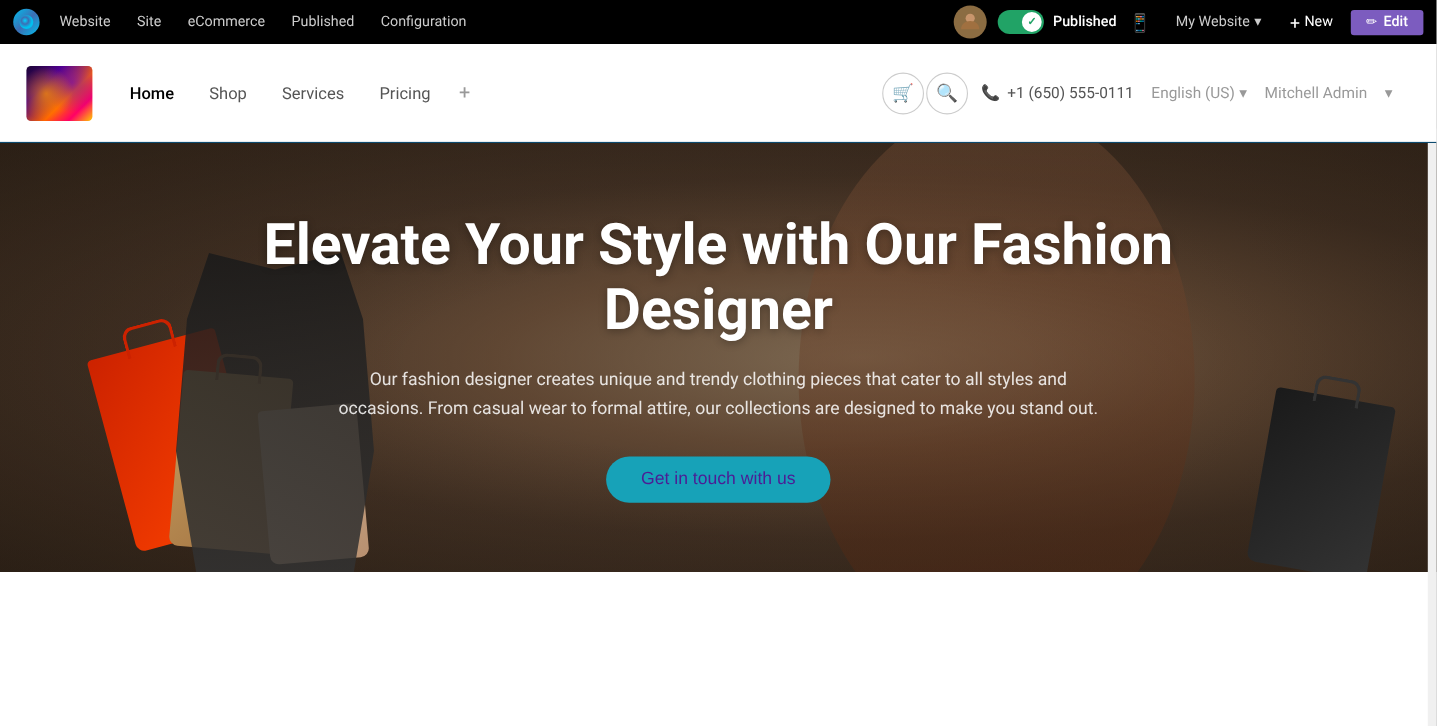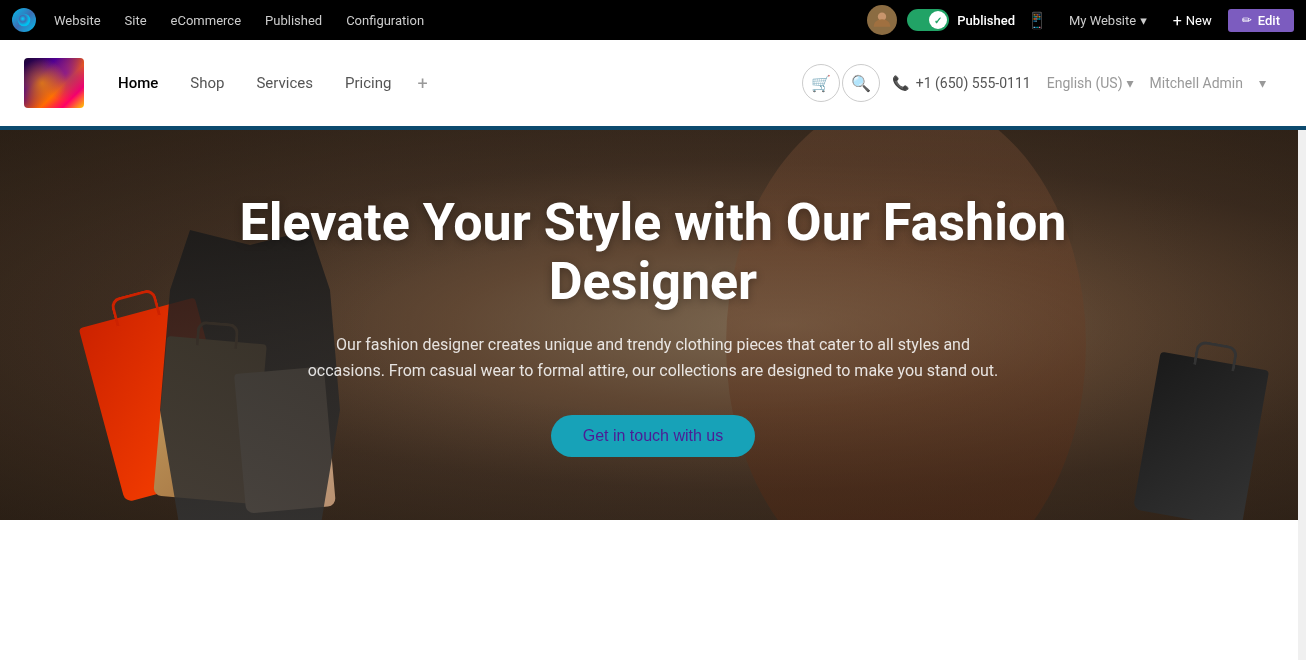--- a/index.html
+++ b/index.html
@@ -110,21 +110,21 @@
     }
     .edit-icon { font-size: 12px; }
 
     
     .website-nav {
       display: flex;
       align-items: center;
       background: #fff;
       height: 90px;
       padding: 16px 24px;
-      border-bottom: 4px solid #0c4a6e;
+      border-bottom: 1px solid #0c4a6e;
       position: relative;
       z-index: 50;
     }
     .site-logo {
       width: 60px; height: 50px;
       border-radius: 4px;
       overflow: hidden;
       margin-right: 20px;
       flex-shrink: 0;
       background: linear-gradient(135deg, #1a0533 0%, #4b0082 30%, #ff6600 60%, #ff0066 80%, #ffcc00 100%);

